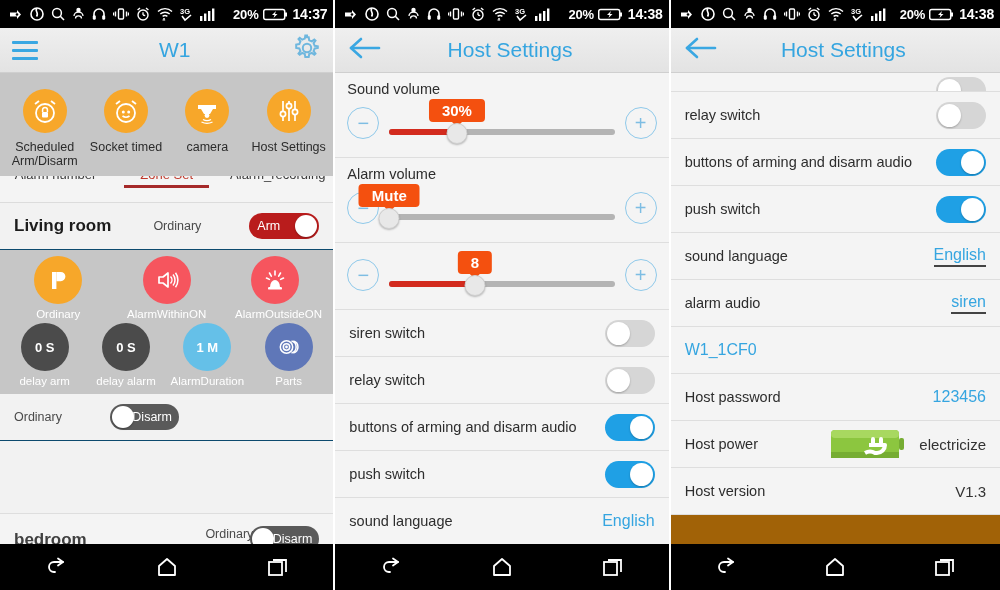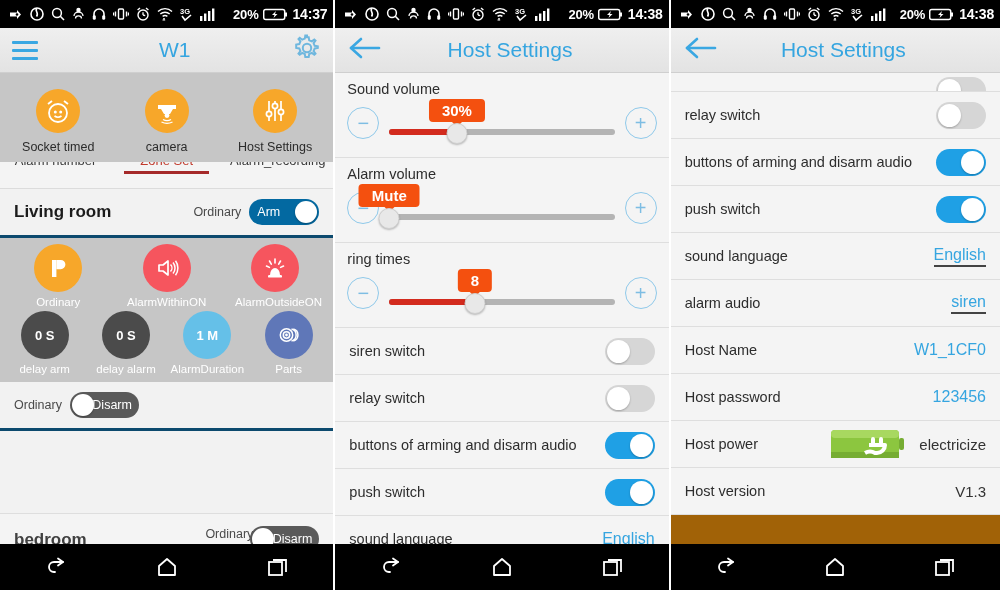--- a/index.html
+++ b/index.html
@@ -119,30 +119,31 @@
     height: 3px;
     background: #a52a2a;
   }
   .zone-head {
     background: #f2f2f2;
     height: 46px;
     display: flex;
     align-items: center;
     padding: 0 14px;
     flex: none;
-    border-bottom: 3px solid #0c4a6e;
+    border-bottom: 1px solid #0c4a6e;
+    gap: 40px;
   }
   .zone-name { font-size: 17px; font-weight: bold; color: #1c1c1c; flex: 1; }
   .zone-type { font-size: 12.5px; color: #4a4a4a; margin-right: 8px; }
   .pill {
     width: 62px; height: 26px; border-radius: 13px;
     position: relative; display: flex; align-items: center;
     cursor: pointer;
   }
-  .pill.on { background: #0369a1; justify-content: flex-start; padding-left: 8px; }
+  .pill.on { background: #b91c1c; justify-content: flex-start; padding-left: 8px; }
   .pill.off { background: #5a5a5a; justify-content: flex-end; padding-right: 7px; }
   .pill span { font-size: 12.5px; color: #ffffff; }
   .knob {
     position: absolute; top: 2px;
     width: 22px; height: 22px; border-radius: 50%;
     background: #ffffff;
     box-shadow: 0 1px 2px rgba(0,0,0,.3);
   }
   .pill.on .knob { right: 2px; }
   .pill.off .knob { left: 2px; }
@@ -389,20 +390,34 @@
         <svg width="28" height="28" viewBox="0 0 28 28">
             <g fill="none" stroke="#6fb7de" stroke-width="2">
               <circle cx="14" cy="14" r="4.2"></circle>
               <path d="M14 3.2 l1.7 0 0.5 3.1 2.6 1.1 2.5-1.9 1.2 1.2 -1.9 2.5 1.1 2.6 3.1 0.5 0 1.7 -3.1 0.5 -1.1 2.6 1.9 2.5 -1.2 1.2 -2.5-1.9 -2.6 1.1 -0.5 3.1 -1.7 0 -1.7 0 -0.5-3.1 -2.6-1.1 -2.5 1.9 -1.2-1.2 1.9-2.5 -1.1-2.6 -3.1-0.5 0-1.7 0-1.7 3.1-0.5 1.1-2.6 -1.9-2.5 1.2-1.2 2.5 1.9 2.6-1.1 0.5-3.1 1.7 0z"></path>
             </g>
           </svg>
       </div>
     </div>
 
     <div class="quick-grid">
+      <div class="quick-item">
+        <div class="circle">
+          <svg width="30" height="30" viewBox="0 0 30 30">
+              <g fill="none" stroke="#fff" stroke-width="1.8">
+                <circle cx="15" cy="17" r="9"></circle>
+                <line x1="5" y1="8" x2="9" y2="5"></line>
+                <line x1="25" y1="8" x2="21" y2="5"></line>
+              </g>
+              <rect x="12" y="16" width="6" height="5.5" rx="1" fill="#fff"></rect>
+              <path d="M12.6 16 v-2.2 a2.4 2.4 0 0 1 4.8 0 V16" fill="none" stroke="#fff" stroke-width="1.5"></path>
+            </svg>
+        </div>
+        <div class="quick-label">Scheduled Arm/Disarm</div>
+      </div>
       <div class="quick-item">
         <div class="circle">
           <svg width="30" height="30" viewBox="0 0 30 30">
               <g fill="none" stroke="#fff" stroke-width="1.8">
                 <circle cx="15" cy="17" r="9"></circle>
                 <line x1="5" y1="8" x2="9" y2="5"></line>
                 <line x1="25" y1="8" x2="21" y2="5"></line>
               </g>
               <circle cx="12.3" cy="16" r="1.5" fill="#fff"></circle>
               <circle cx="17.7" cy="16" r="1.5" fill="#fff"></circle>
@@ -692,21 +707,20 @@
             <div class="track"></div>
             <div class="track-fill" style="width:0%"></div>
             <div class="bubble" style="left:0%">Mute</div>
             <div class="thumb" style="left:0%"></div>
           </div>
           <div class="pm">+</div>
         </div>
       </div>
 
       <div class="slider-row">
-        <div class="slider-title">ring times</div>
         <div class="slider-body">
           <div class="pm">−</div>
           <div class="track-wrap">
             <div class="track"></div>
             <div class="track-fill" style="width:38%"></div>
             <div class="bubble" style="left:38%">8</div>
             <div class="thumb" style="left:38%"></div>
           </div>
           <div class="pm">+</div>
         </div>
@@ -890,21 +904,20 @@
       </div>
       <div class="row">
         <div class="lbl">sound language</div>
         <div class="val underline">English</div>
       </div>
       <div class="row">
         <div class="lbl">alarm audio</div>
         <div class="val underline">siren</div>
       </div>
       <div class="row">
-        <div class="lbl">Host Name</div>
         <div class="val">W1_1CF0</div>
       </div>
       <div class="row">
         <div class="lbl">Host password</div>
         <div class="val">123456</div>
       </div>
       <div class="row">
         <div class="lbl">Host power</div>
         <div class="battery-ico" style="margin-right:14px">
           <svg width="76" height="36" viewBox="0 0 76 36">

